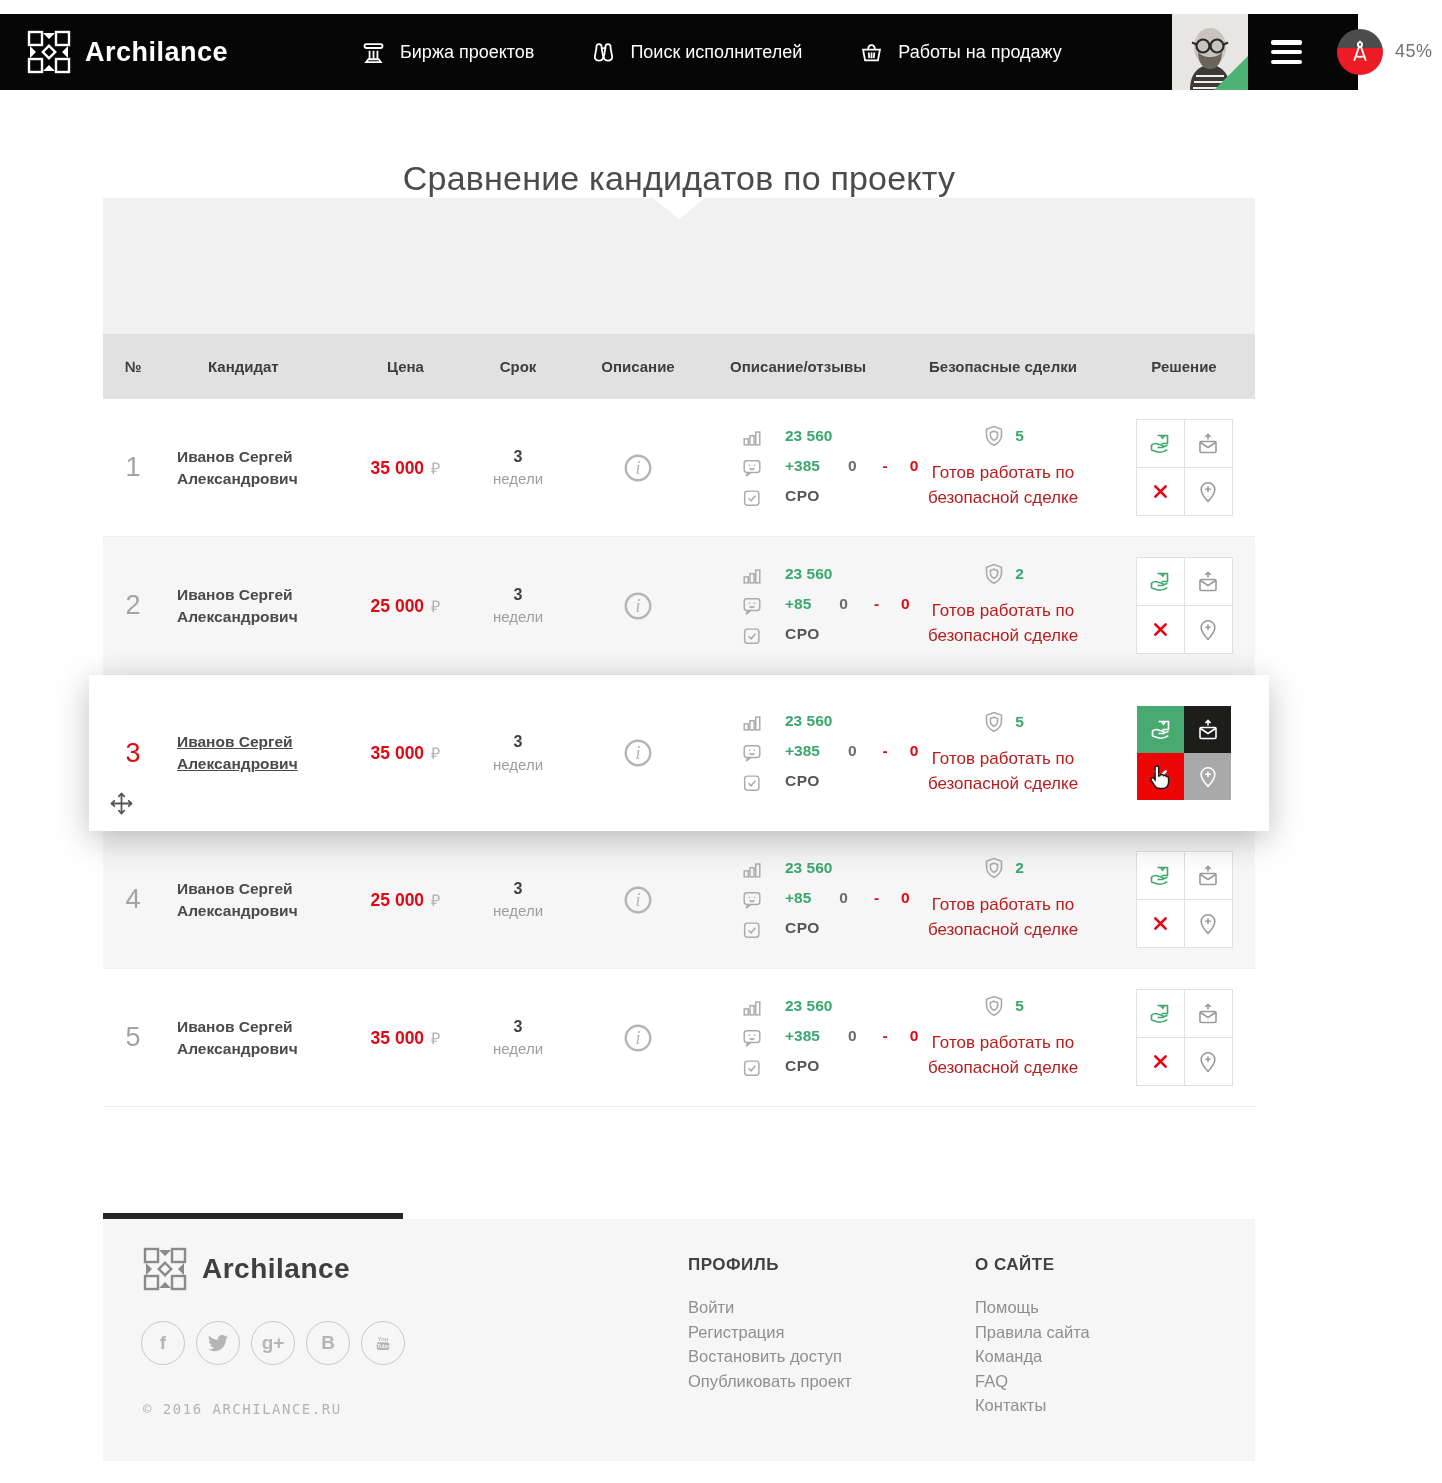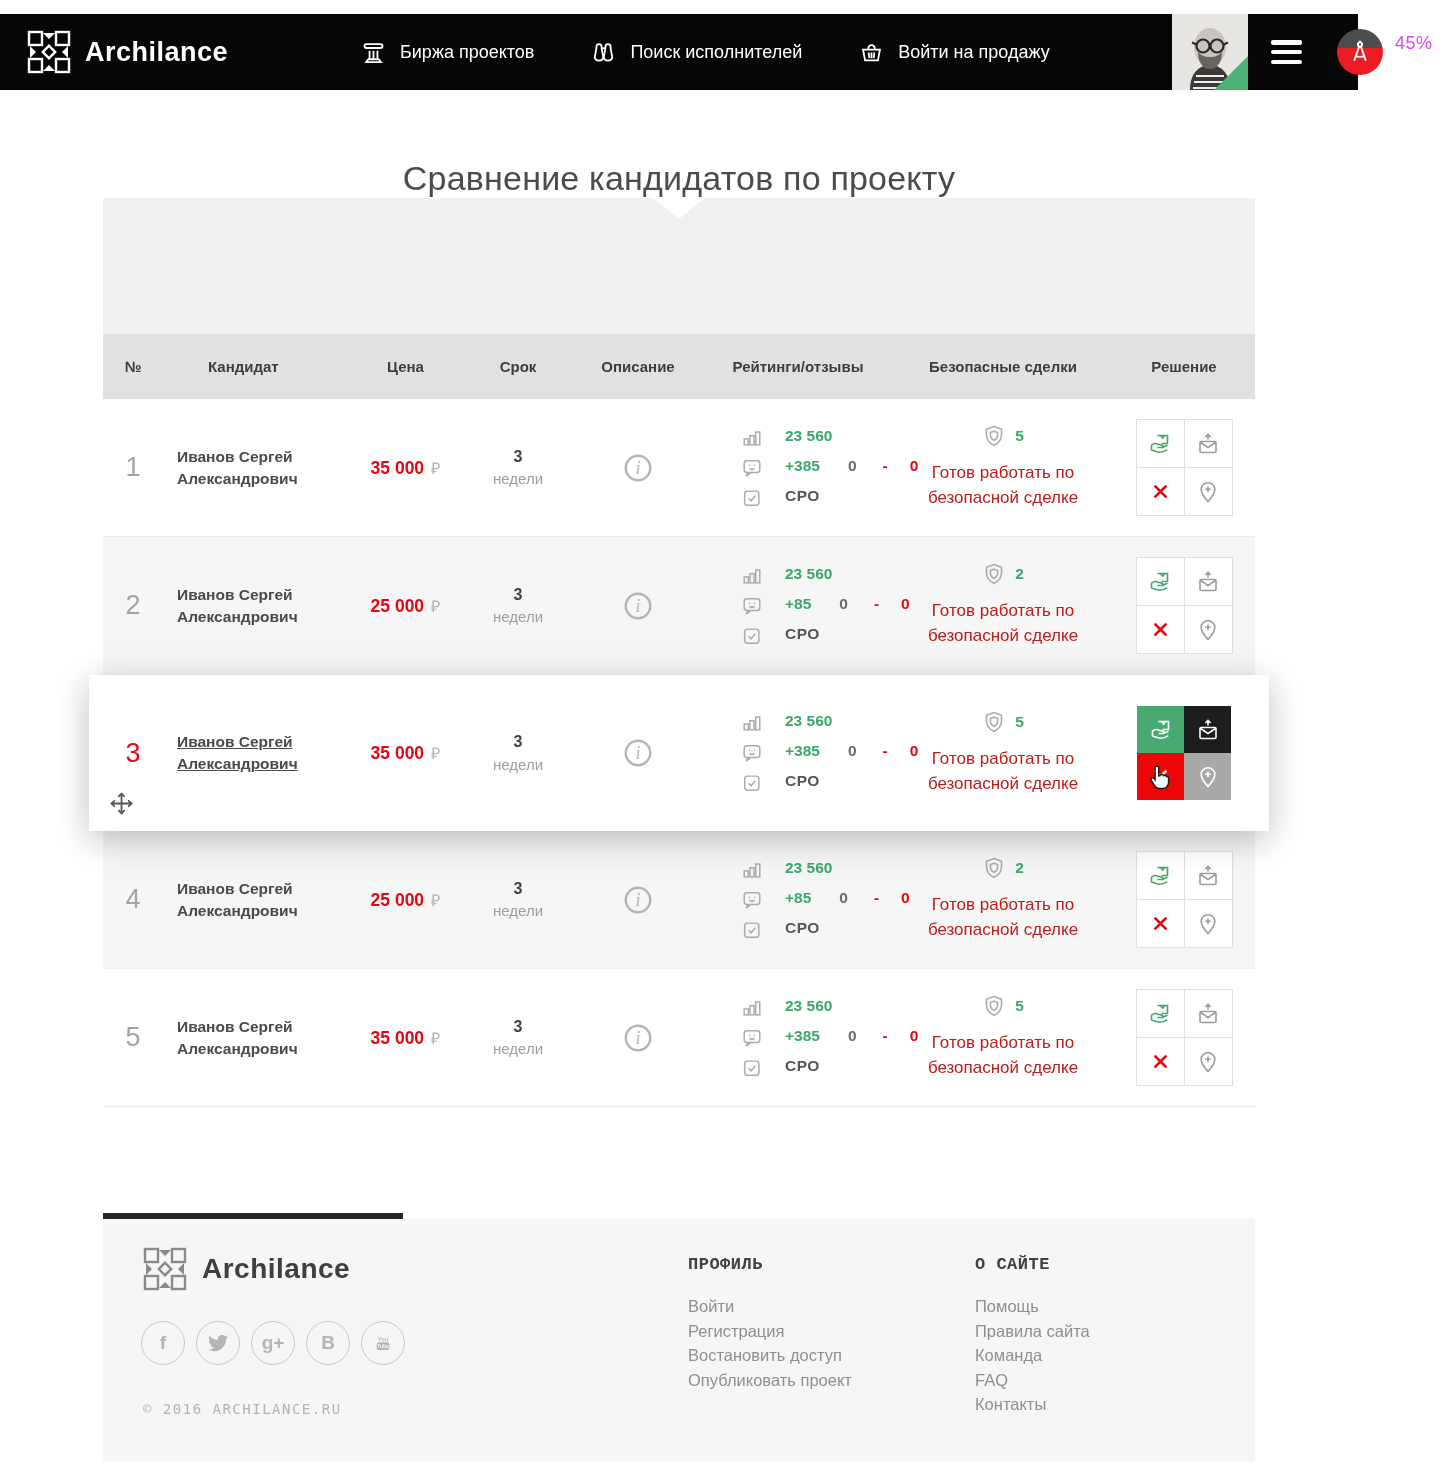--- a/index.html
+++ b/index.html
@@ -15,21 +15,21 @@
   .main-nav { position:absolute; left:360px; top:0; height:76px; display:flex; align-items:center; gap:56px; }
   .nav-item { display:flex; align-items:center; gap:13px; color:#fff; font-size:18px; cursor:pointer; }
   .nav-item .nic { width:27px; height:27px; color:#fff; }
   .avatar { position:absolute; left:1172px; top:0; width:76px; height:76px; overflow:hidden; cursor:pointer; }
   .burger { position:absolute; left:1271px; top:26px; width:31px; height:24px; display:flex; flex-direction:column; justify-content:space-between; cursor:pointer; }
   .burger span { display:block; height:4.5px; background:#fff; border-radius:2px; }
   .progress-badge { position:absolute; left:1337px; top:15px; width:46px; height:46px; border-radius:50%;
      background:linear-gradient(180deg,#4c4c4c 0%,#4c4c4c 42%,#ed1c24 42%,#ed1c24 100%);
      display:flex; align-items:center; justify-content:center; cursor:pointer; }
   .progress-badge .cic { width:28px; height:28px; color:#fff; }
-  .progress-label { position:absolute; left:1395px; top:19px; font-size:18px; color:#d946ef; letter-spacing:.5px; }
+  .progress-label { position:absolute; left:1395px; top:27px; font-size:18px; color:#737373; letter-spacing:.5px; }
 
   
   .title-sec { height:108px; display:flex; align-items:flex-end; justify-content:center; background:#fff; }
   .title-sec h1 { font-size:34px; font-weight:300; color:#4b4b4b; letter-spacing:.2px; }
   .proj-sec { width:1152px; margin:0 auto; height:136px; background:#f1f1f1; position:relative;
      display:flex; align-items:center; justify-content:center; }
   .notch { position:absolute; top:0; left:50%; transform:translateX(-50%); width:0; height:0;
      border-left:26px solid transparent; border-right:26px solid transparent; border-top:21px solid #fff; }
   .proj-sec h2 { font-size:30px; font-weight:300; color:#4f4f4f; }
   .proj-sec sup { font-size:17px; }
@@ -98,21 +98,21 @@
   .f-brand-name { font-size:28px; font-weight:bold; color:#3f3f3f; letter-spacing:.5px; }
   .f-social { position:absolute; left:38px; top:102px; display:flex; gap:11px; }
   .soc { width:44px; height:44px; border:1px solid #c9c9c9; border-radius:50%; display:flex; align-items:center;
      justify-content:center; color:#b5b5b5; font-size:19px; font-weight:bold; cursor:pointer; }
   .soc svg { width:20px; height:20px; }
   .f-copy { position:absolute; left:40px; top:182px; font-family:"DejaVu Sans Mono", monospace;
      font-size:14px; letter-spacing:1.5px; color:#b3b3b3; }
   .f-col { position:absolute; top:36px; }
   .f-col.profile { left:585px; }
   .f-col.about { left:872px; }
-  .f-col h3 { font-size:17px; font-weight:bold; color:#414141; letter-spacing:.5px; margin-bottom:20px;font-family:Liberation Mono, monospace; }
+  .f-col h3 { font-size:17px; font-weight:bold; color:#414141; letter-spacing:.5px; margin-bottom:20px; }
   .f-col a { display:block; font-size:16.5px; color:#8f8f8f; text-decoration:none; line-height:24.5px; cursor:pointer; }
   .bottom-strip { height:33px; background:#fff; }
 
   svg.sym { position:absolute; width:0; height:0; overflow:hidden; }
 </style>
 </head>
 <body>
 
 <svg class="sym" xmlns="http://www.w3.org/2000/svg">
   <defs>
@@ -222,21 +222,21 @@
       <div class="nav-item">
         <svg class="nic">
             <use href="#s-binoculars"></use>
           </svg>
         <span>Поиск исполнителей</span>
       </div>
       <div class="nav-item">
         <svg class="nic">
             <use href="#s-basket"></use>
           </svg>
-        <span>Войти на продажу</span>
+        <span>Работы на продажу</span>
       </div>
     </nav>
     <div class="avatar">
       <svg viewBox="0 0 76 76" width="76" height="76">
         <rect width="76" height="76" fill="#e8e6e3"></rect>
         <path d="M18 76 C18 57 29 51 38 51 c9 0 20 6 20 25 z" fill="#3c3a38"></path>
         <path d="M24 62 h28 M22 68 h32 M21 74 h34" stroke="#f0efec" stroke-width="2.2"></path>
         <ellipse cx="38" cy="33" rx="16" ry="19" fill="#c9c4bd"></ellipse>
         <path d="M26 37 c0 12 5 18 12 18 s12-6 12-18 c-3 8-21 8-24 0 z" fill="#6b645c"></path>
         <circle cx="31" cy="32" r="6.5" fill="none" stroke="#2a2a2a" stroke-width="2.2"></circle>
@@ -266,21 +266,21 @@
     <div class="notch"></div>
   </section>
 
   <div class="tbl">
     <div class="thead">
       <div class="th">№</div>
       <div class="th cand">Кандидат</div>
       <div class="th">Цена</div>
       <div class="th">Срок</div>
       <div class="th">Описание</div>
-      <div class="th">Рейтинги/отзывы</div>
+      <div class="th">Описание/отзывы</div>
       <div class="th">Безопасные сделки</div>
       <div class="th">Решение</div>
     </div>
 
     <div class="trow">
       <div class="c numc">1</div>
       <div class="c candc">
           <span class="cand-name">Иванов Сергей Александрович</span>
         </div>
       <div class="c pricec">

